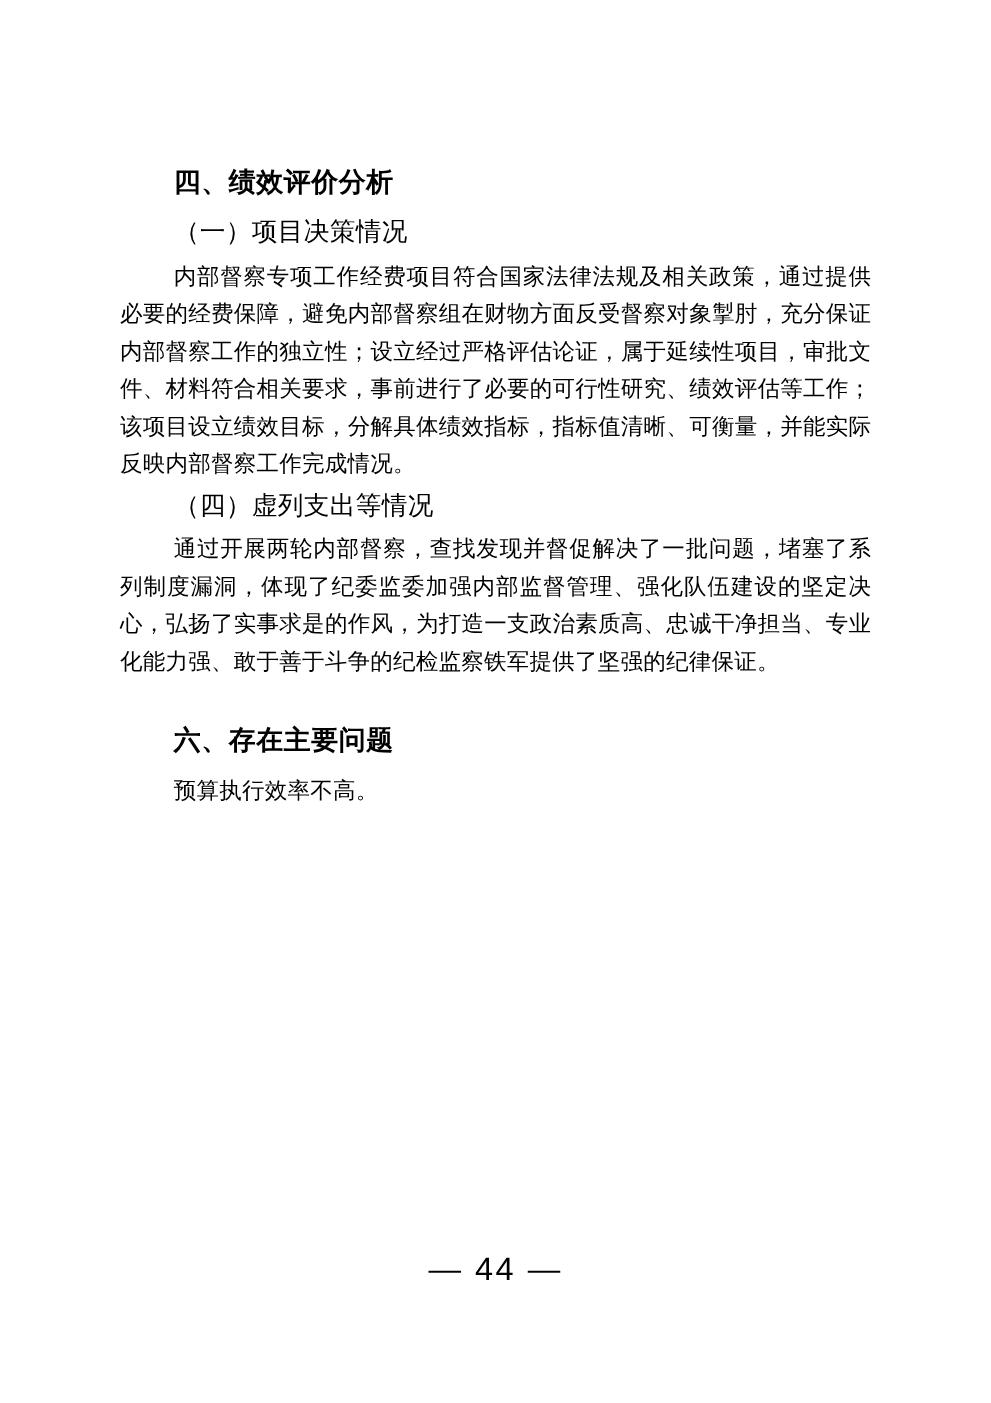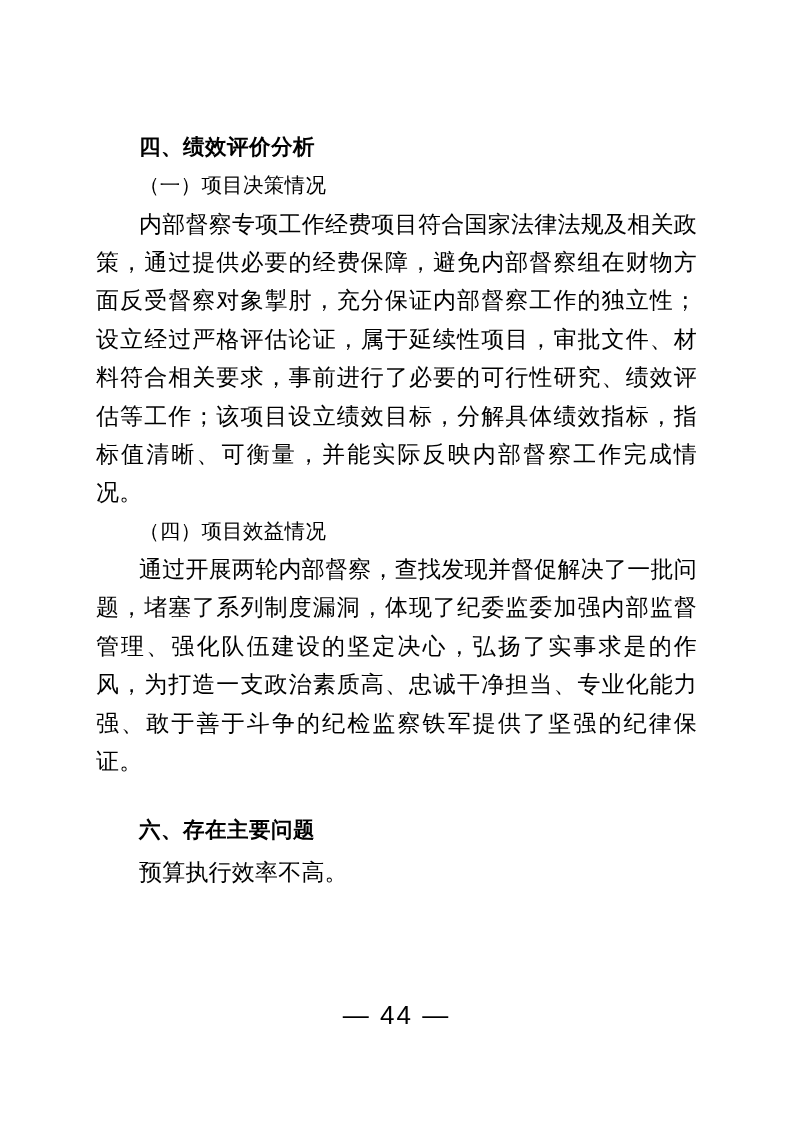--- a/index.html
+++ b/index.html
@@ -33,30 +33,30 @@
     font-size: 21.5px;
     letter-spacing: 0.5px;
     line-height: 1.6;
     margin: 0 0 6px 0;
     text-indent: 43px;
   }
   .heading-2 {
     margin-top: 32px;
   }
   .subheading {
-    font-family: Liberation Mono, monospace;
+    font-family: Liberation Serif, serif;
     font-size: 20.5px;
     line-height: 1.62;
     margin: 0 0 2px 0;
     text-indent: 43px;
     letter-spacing: 0.3px;
   }
   .para {
-    font-family: Liberation Serif, serif;
-    font-size: 23px;
+    font-family: Liberation Sans, sans-serif;
+    font-size: 18px;
     line-height: 1.67;
     margin: 0 0 3px 0;
     text-indent: 43px;
     text-align: justify;
     text-justify: inter-ideograph;
     letter-spacing: 0.2px;
   }
   .para-last {
     margin-bottom: 4px;
   }
@@ -80,21 +80,21 @@
     <h2 class="heading">四、绩效评价分析</h2>
 
     <p class="subheading">（一）项目决策情况</p>
 
     <p class="para">内部督察专项工作经费项目符合国家法律法规及相关政策，通过提供必要的经费保障，避免内部督察组在财物方面反受督察对象掣肘，充分保证内部督察工作的独立性；设立经过严格评估论证，属于延续性项目，审批文件、材料符合相关要求，事前进行了必要的可行性研究、绩效评估等工作；该项目设立绩效目标，分解具体绩效指标，指标值清晰、可衡量，并能实际反映内部督察工作完成情况。</p>
 
 
 
 
 
-    <p class="subheading">（四）项目效益情况</p>
+    <p class="subheading">（四）虚列支出等情况</p>
 
     <p class="para para-last">通过开展两轮内部督察，查找发现并督促解决了一批问题，堵塞了系列制度漏洞，体现了纪委监委加强内部监督管理、强化队伍建设的坚定决心，弘扬了实事求是的作风，为打造一支政治素质高、忠诚干净担当、专业化能力强、敢于善于斗争的纪检监察铁军提供了坚强的纪律保证。</p>
 
     <h2 class="heading heading-2">六、存在主要问题</h2>
 
     <p class="para">预算执行效率不高。</p>
 
   </div>
 
   <div class="page-number">— 44 —</div>

